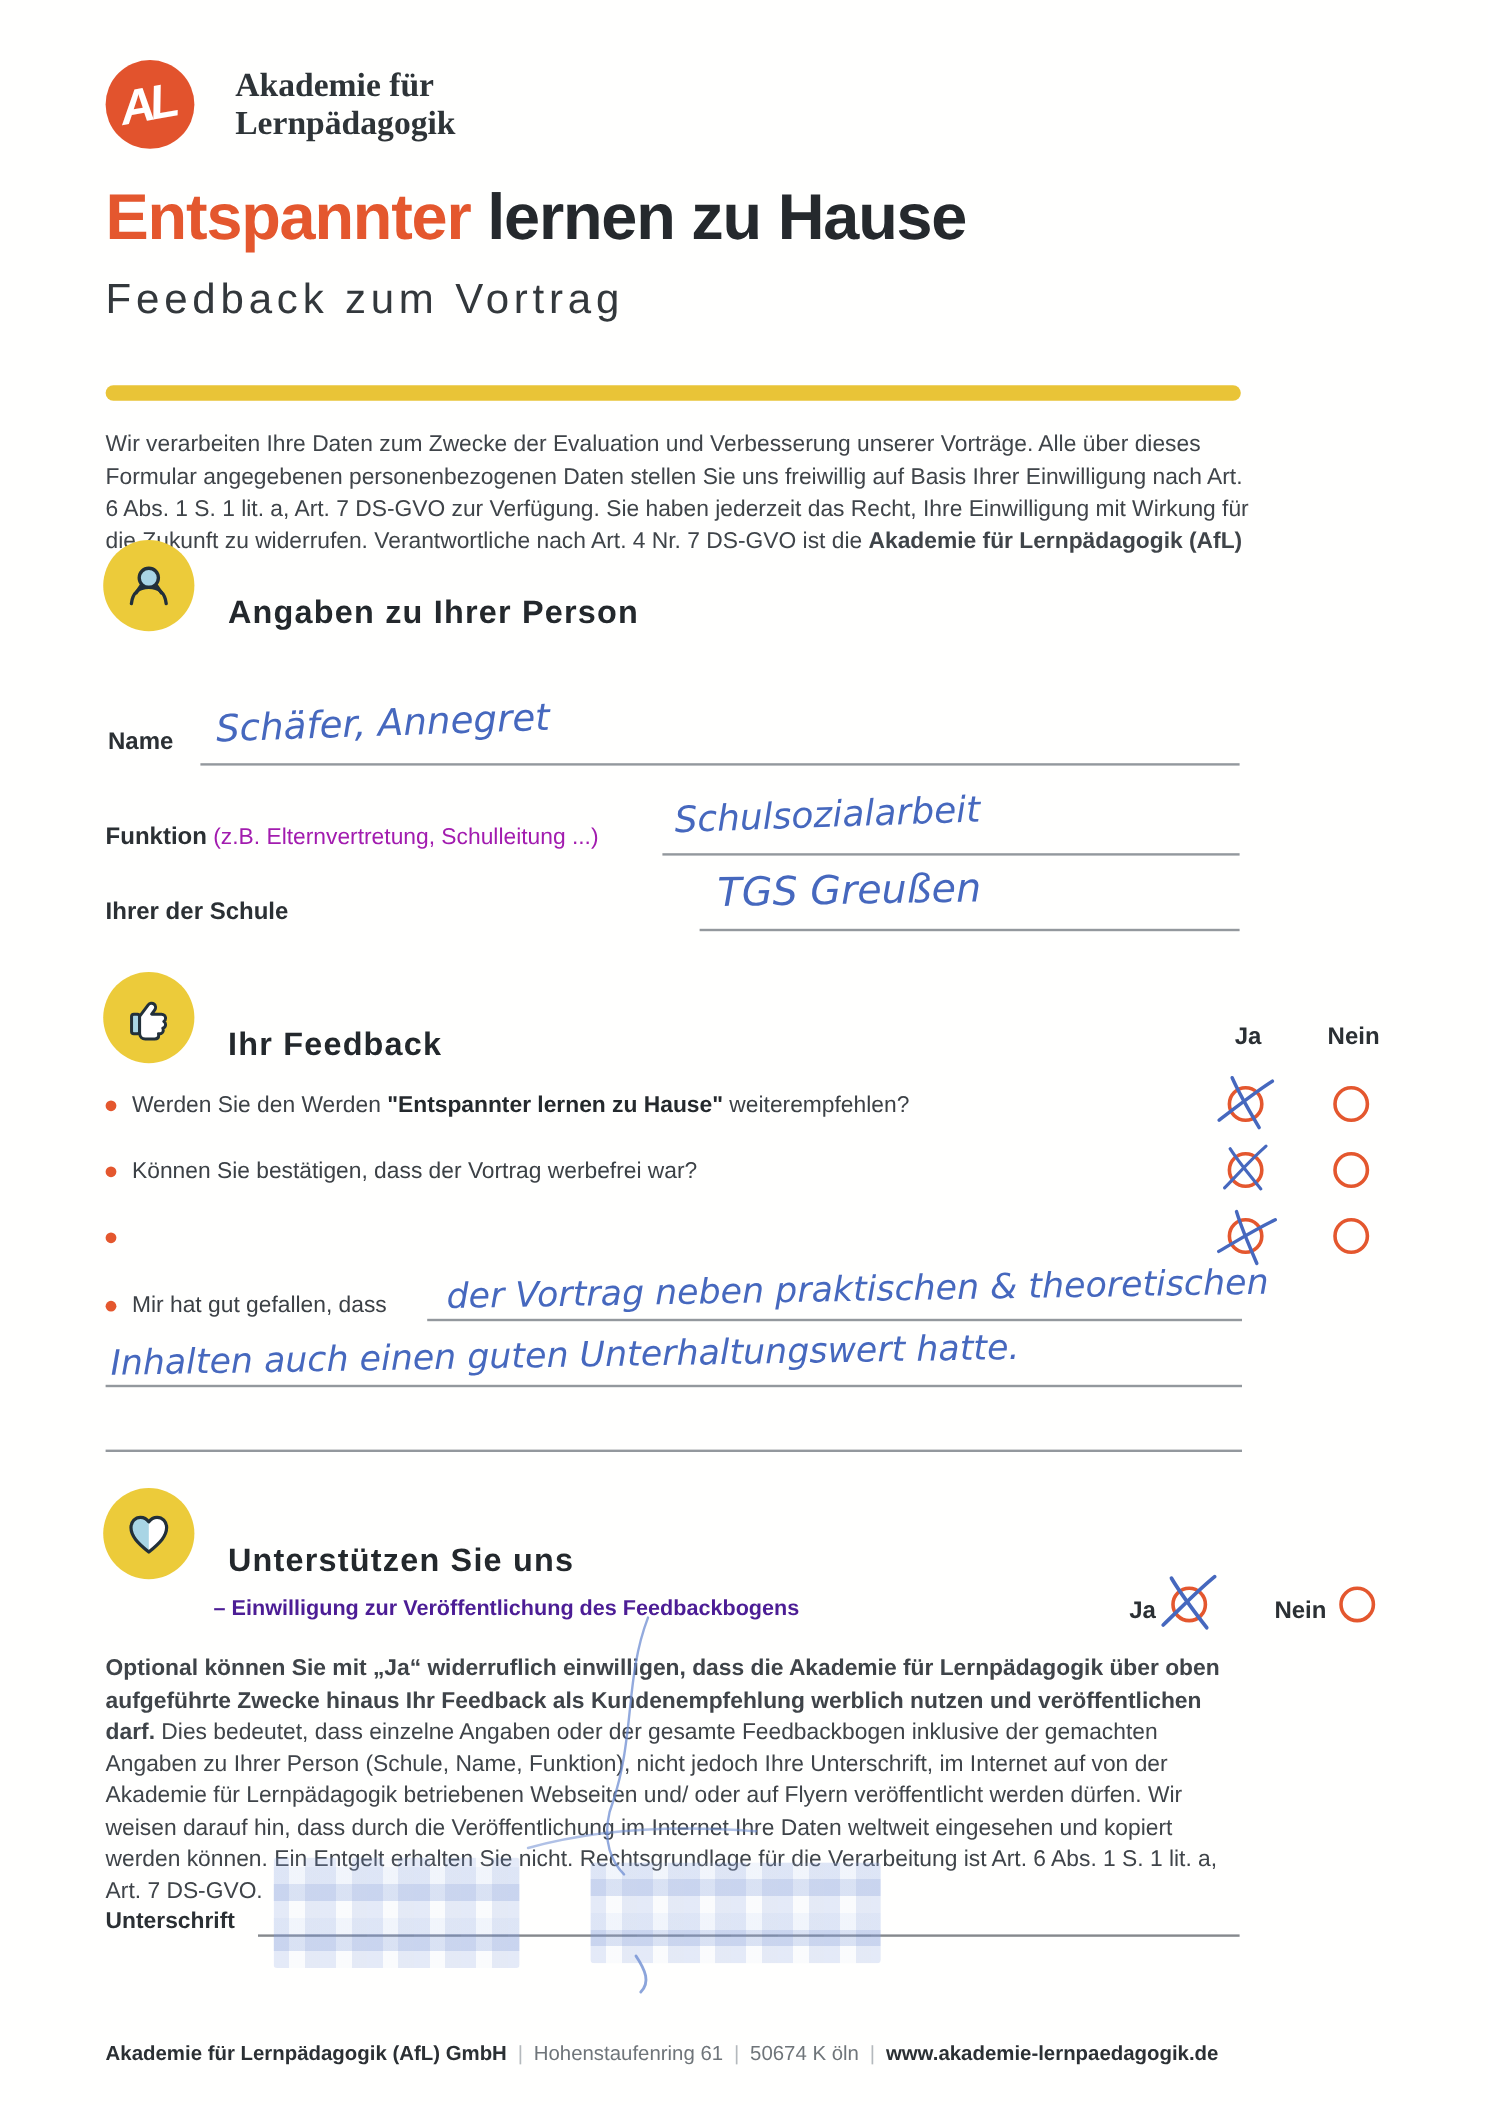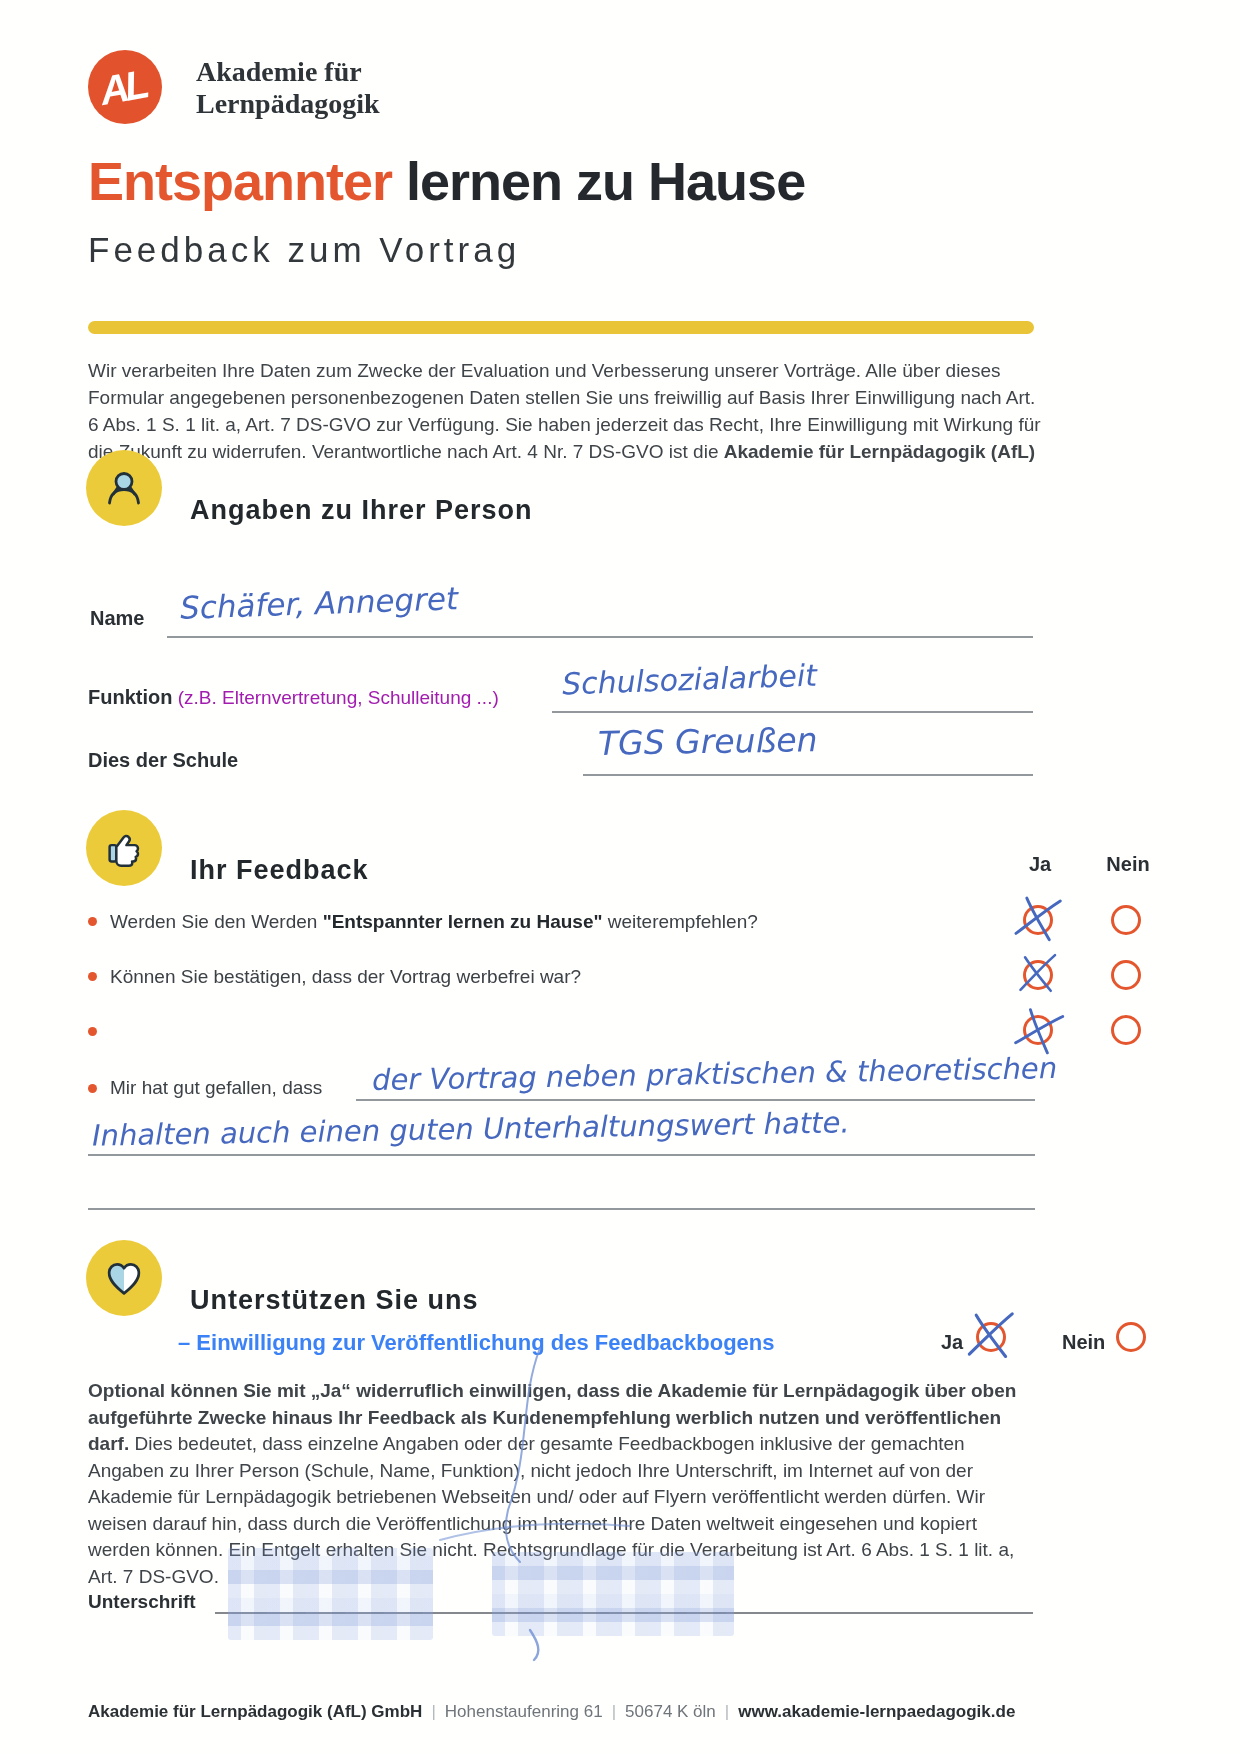--- a/index.html
+++ b/index.html
@@ -40,21 +40,21 @@
   
   .radio { width:30px; height:30px; border:3px solid #E4572E; border-radius:50%; position:absolute; }
   .mark { position:absolute; left:-9px; top:-9px; width:42px; height:42px; display:none; overflow:visible; }
   .radio.checked .mark { display:block; }
   .mark path { stroke:#4668BE; stroke-width:2.6; fill:none; stroke-linecap:round; }
   .colhead { font-size:20px; font-weight:700; color:#2b3034; transform:translateX(-50%); }
   .bullet { width:9px; height:9px; border-radius:50%; background:#E4572E; }
   .qtext { font-size:19px; color:#3c4146; white-space:nowrap; }
   .qtext b { color:#24292d; }
 
-  .consent-label { font-size:22px; font-weight:700; color:#3b82f6; white-space:nowrap; }
+  .consent-label { font-size:18px; font-weight:700; color:#4c1d95; white-space:nowrap; }
   .janein { font-size:20px; font-weight:700; color:#2b3034; }
 
   
   .mosaic { position:absolute; border-radius:3px; opacity:.85; filter:blur(.4px);
     background:
       repeating-linear-gradient(0deg, rgba(122,150,216,0) 0 14px, rgba(122,150,216,.30) 14px 28px, rgba(170,190,235,.14) 28px 42px),
       repeating-linear-gradient(90deg, rgba(140,165,225,.28) 0 13px, rgba(205,218,244,.10) 13px 26px, rgba(110,140,210,.22) 26px 39px);
   }
   .pen-overlay path { stroke:#6f8ed2; fill:none; stroke-linecap:round; }
 
@@ -95,21 +95,21 @@
   </div>
 
   <div class="abs field-label" style="left:90px; top:607px;">Name</div>
   <div class="abs wline" style="left:167px; top:636px; width:866px;"></div>
   <div class="abs hw" style="left:180px; top:585px; font-size:31px; transform:rotate(-2deg);">Schäfer, Annegret</div>
 
   <div class="abs field-label" style="left:88px; top:686px;"><span>Funktion</span><span class="field-hint"> (z.B. Elternvertretung, Schulleitung ...)</span></div>
   <div class="abs wline" style="left:552px; top:711px; width:481px;"></div>
   <div class="abs hw" style="left:562px; top:662px; font-size:30px; transform:rotate(-2deg);">Schulsozialarbeit</div>
 
-  <div class="abs field-label" style="left:88px; top:749px;">Dies der Schule</div>
+  <div class="abs field-label" style="left:88px; top:749px;">Ihrer der Schule</div>
   <div class="abs wline" style="left:583px; top:774px; width:450px;"></div>
   <div class="abs hw" style="left:598px; top:722px; font-size:33px; transform:rotate(-1deg);">TGS Greußen</div>
 
   <div class="abs section-head" style="left:86px; top:810px;">
     <div class="icon-circle">
       <svg width="46" height="46" viewBox="0 0 48 48">
         <rect x="9" y="21" width="7" height="17" rx="2" fill="#A9D5E5" stroke="#22303a" stroke-width="2.6"></rect>
         <path d="M16 23 L23.5 13 C24.7 11.4 27 11 28.5 12.2 C30 13.4 30.3 15.6 29.2 17.2 L26.5 21 L35 21 C37 21 38.6 22.6 38.6 24.6 C38.6 25.8 38 26.8 37.1 27.4 C38 28 38.6 29 38.6 30.1 C38.6 31.6 37.6 32.9 36.2 33.3 C36.5 33.8 36.6 34.3 36.6 34.9 C36.6 36.7 35.2 38.1 33.4 38.1 L32.4 38.1 C32.6 38.6 32.6 39.1 32.6 39.6 C32.6 41.5 31 42.6 29 42.6 L21 42.6 C18.2 42.6 16 40.4 16 37.6 Z" fill="#ffffff" stroke="#22303a" stroke-width="2.6" stroke-linejoin="round"></path>
       </svg>
     </div>

